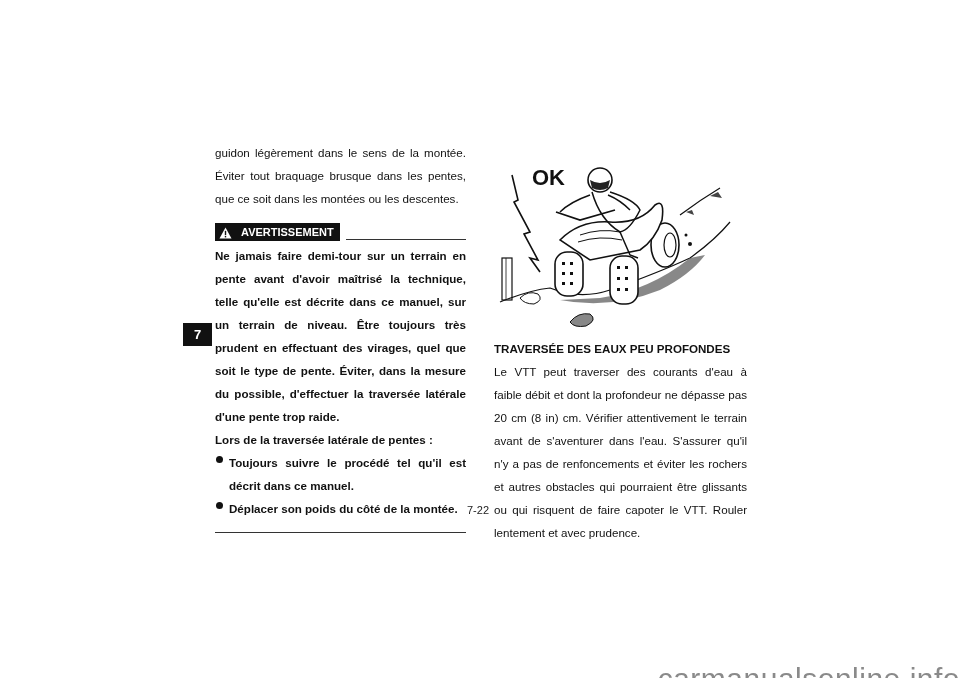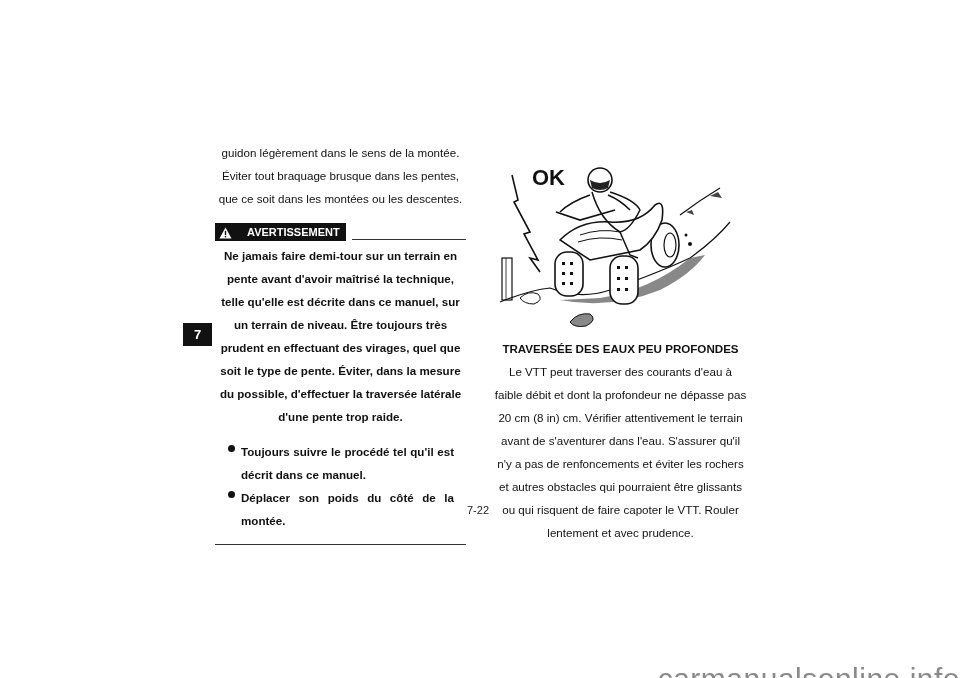--- a/index.html
+++ b/index.html
@@ -1,28 +1,28 @@
 <!DOCTYPE html>
 <html><head>
   <meta charset="utf-8">
   <style>
     html, body { margin: 0; padding: 0; background: #ffffff; }
     body { width: 960px; height: 678px; position: relative; overflow: hidden;
            font-family: "Liberation Sans", sans-serif; color: #111; }
     .col { position: absolute; font-size: 11.6px; line-height: 23px; text-align: justify; }
-    .col p { margin: 0; text-align: center; }
+    .col p { margin: 0; }
     #left-col { left: 215px; top: 141px; width: 251px; }
     #right-col { left: 494px; top: 337px; width: 253px; }
     .warn-head { display: flex; align-items: flex-end; margin-top: 12px; height: 19px; }
     .warn-badge { background: #111; color: #fff; font-size: 11px; font-weight: bold;
-                  padding: 2px 6px 1px 4px; display: flex; align-items: center; gap: 15px; height: 15px; }
+                  padding: 2px 6px 1px 4px; display: flex; align-items: center; gap: 9px; height: 15px; }
     .warn-badge svg { display: block; }
     .warn-rule { flex: 1; border-bottom: 1.5px solid #333; margin-left: 6px; margin-bottom: 1px; }
     .warn-body { font-weight: bold; margin-top: 3px; }
-    .bullets { margin: 12px; padding: 0; list-style: none; }
+    .bullets { margin: 0; padding: 0; list-style: none; }
     .bullets li { position: relative; padding-left: 14px; }
     .bullets li .dot { position: absolute; left: 1px; top: 5px; width: 7px; height: 7px;
                        border-radius: 50%; background: #111; }
     .warn-end { border-bottom: 1.5px solid #333; margin-top: 12px; }
     .sec-title { font-weight: bold; text-align: left; }
     #chapter-tab { position: absolute; left: 183px; top: 323px; width: 29px; height: 23px;
                    background: #111; color: #fff; font-weight: bold; font-size: 13px;
                    display: flex; align-items: center; justify-content: center; }
     #page-number { position: absolute; left: 467px; top: 504px; font-size: 11px; color: #222; }
     #illustration { position: absolute; left: 490px; top: 140px; width: 260px; height: 190px; text-align: center; }
@@ -48,20 +48,21 @@
           <rect x="5.8" y="9" width="1.4" height="1.4" fill="#111"></rect>
         </svg>
       </span>
       <span>AVERTISSEMENT</span>
     </div>
     <div class="warn-rule"></div>
   </div>
 
   <div class="warn-body">
     <p>Ne jamais faire demi-tour sur un terrain en pente avant d'avoir maîtrisé la technique, telle qu'elle est décrite dans ce manuel, sur un terrain de niveau. Être toujours très prudent en effectuant des virages, quel que soit le type de pente. Éviter, dans la mesure du possible, d'effectuer la traversée latérale d'une pente trop raide.</p>
+    <p>Lors de la traversée latérale de pentes :</p>
     <ul class="bullets">
       <li>
         <span class="dot"></span>
         <span>Toujours suivre le procédé tel qu'il est décrit dans ce manuel.</span>
       </li>
       <li>
         <span class="dot"></span>
         <span>Déplacer son poids du côté de la montée.</span>
       </li>
     </ul>

